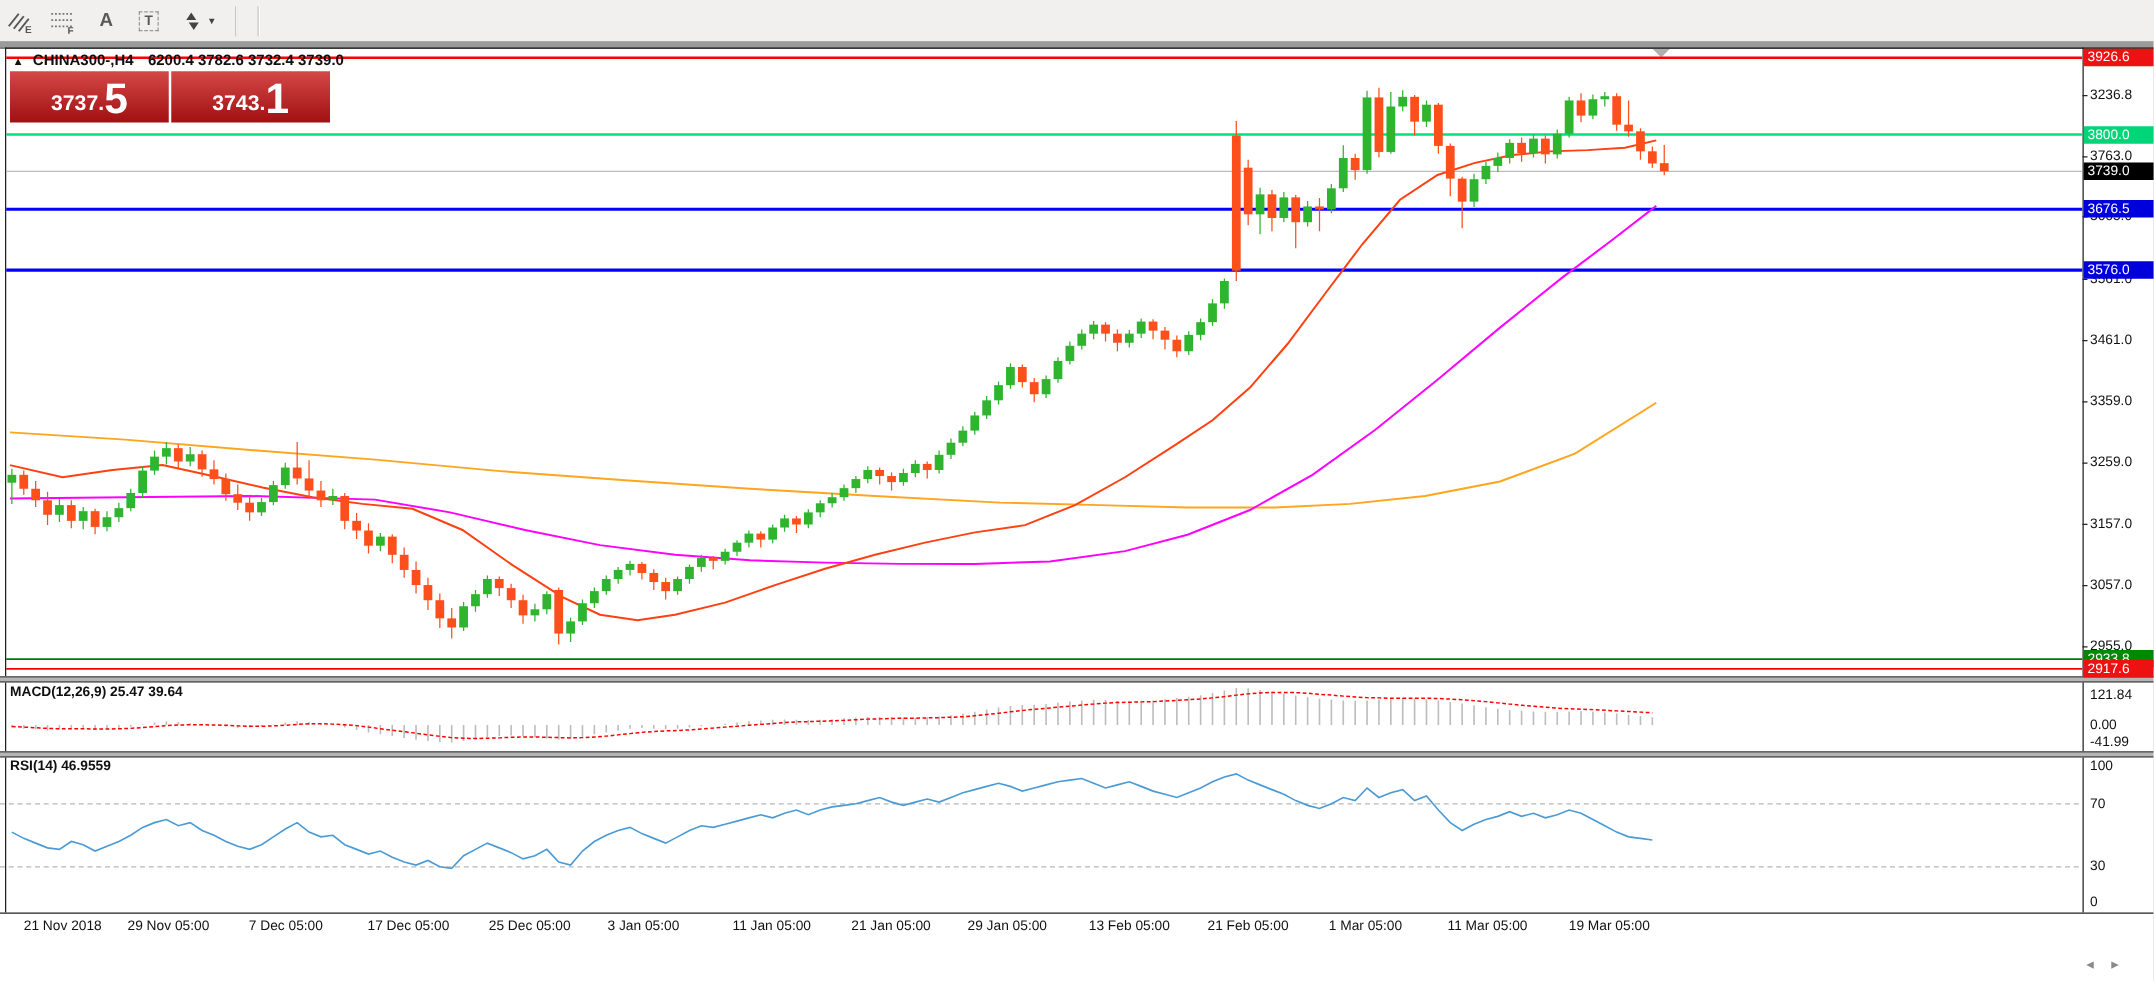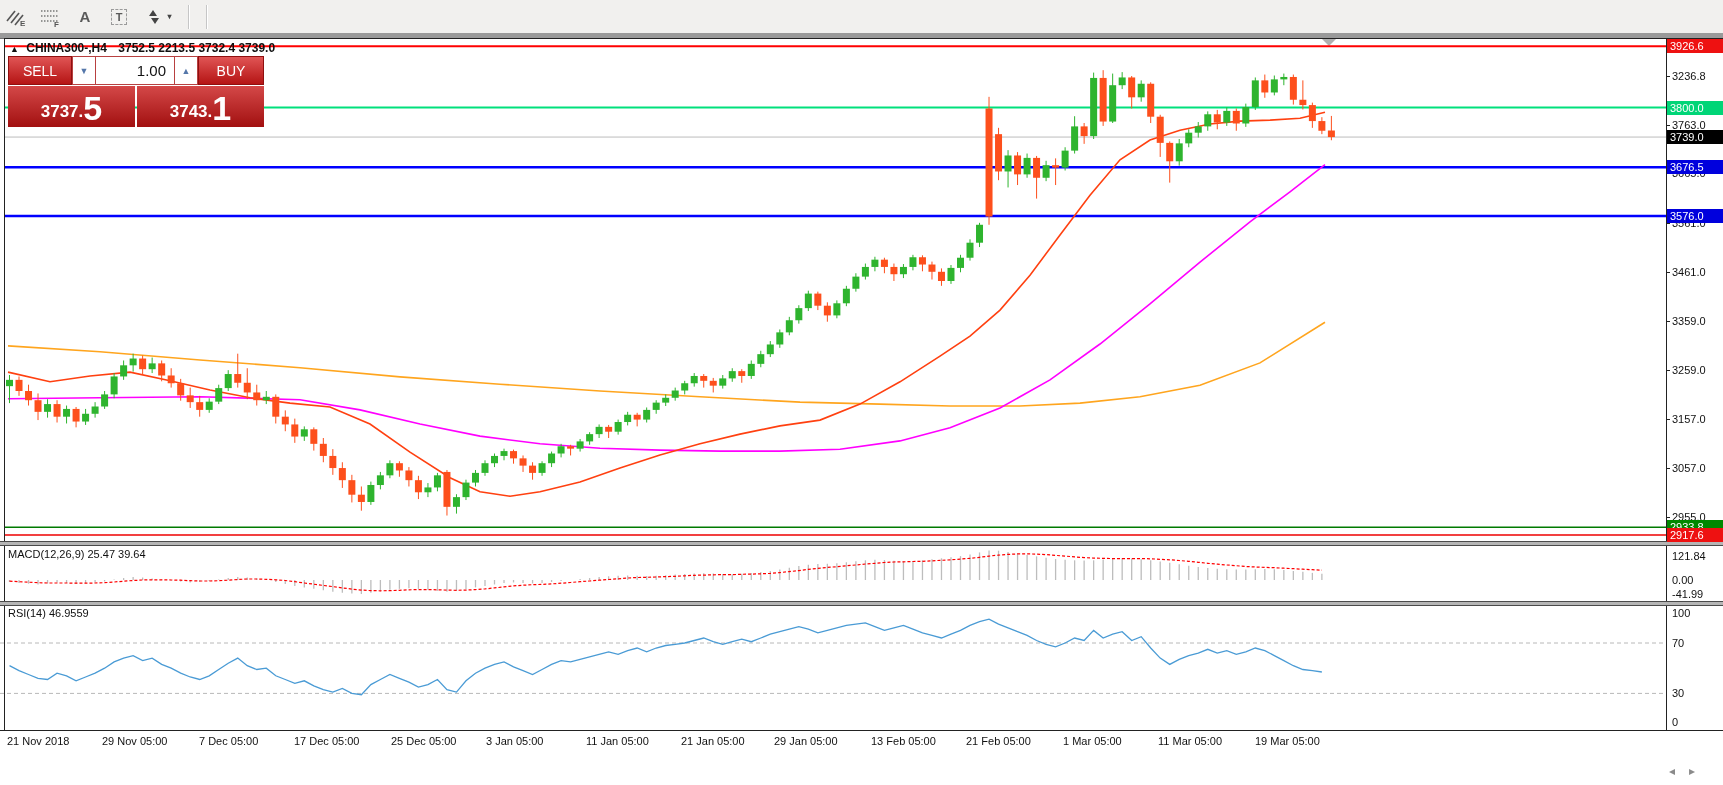--- a/index.html
+++ b/index.html
@@ -24,21 +24,21 @@
   .plot-border-top{position:absolute;left:4px;top:38px;width:1719px;height:0;border-top:1px solid #222;}
   .vborder{position:absolute;left:1666px;top:38px;width:0;height:692px;border-left:1px solid #222;}
   .lborder{position:absolute;left:4px;top:38px;width:0;height:692px;border-left:1px solid #222;}
   .hsep{position:absolute;left:0;width:1723px;background:#b5b5b5;border-top:1px solid #4a4a4a;border-bottom:1px solid #4a4a4a;}
   .axis-label{position:absolute;left:1672px;font-size:11px;color:#111;white-space:nowrap;}
   .axis-tickmark{position:absolute;left:1666px;width:4px;height:0;border-top:1px solid #222;}
   .axis-badge{position:absolute;left:1667px;width:56px;height:14px;color:#fff;font-size:11px;
               line-height:14px;padding-left:3px;white-space:nowrap;}
   .chart-title{position:absolute;left:10px;top:41px;font-size:12px;font-weight:bold;color:#101010;}
   .chart-title .tri{font-size:9px;margin-right:4px;}
-  .ind-label{position:absolute;left:8px;font-size:11px;font-weight:normal;color:#101010;}
+  .ind-label{position:absolute;left:8px;font-size:11px;font-weight:bold;color:#101010;}
   
   .otc{position:absolute;left:8px;top:56px;width:256px;}
   .otc-row1{display:flex;height:29px;}
   .btn-red{background:linear-gradient(#e05555,#b51414);color:#fff;border:1px solid #8f0f0f;
            display:flex;align-items:center;justify-content:center;font-size:14px;}
   .otc-sell{width:62px;}
   .otc-buy{width:64px;}
   .spin{width:22px;background:#fff;border:1px solid #b84040;display:flex;align-items:center;
         justify-content:center;font-size:9px;color:#5577aa;}
   .otc-vol{flex:1;background:#fff;border:1px solid #b84040;border-left:none;border-right:none;
@@ -549,38 +549,27 @@
   <svg id="rsi-chart" style="position:absolute;left:0;top:604px;" width="1666" height="126">
       <line x1="0" x2="1666" y1="39" y2="39" stroke="#b8b8b8" stroke-width="1" stroke-dasharray="4,3"></line>
       <line x1="0" x2="1666" y1="89.4" y2="89.4" stroke="#b8b8b8" stroke-width="1" stroke-dasharray="4,3"></line>
       <polyline points="9.5,61.7 19.009999999999998,66.7 28.52,70.5 38.03,74.3 47.54,75.5 57.05,69.2 66.56,71.8 76.07,76.8 85.58,73.0 95.09,69.2 104.6,64.2 114.11,57.9 123.62,54.1 133.13,51.6 142.64,56.6 152.15,54.1 161.66,60.4 171.17,64.2 180.68,69.2 190.19,73.0 199.7,75.5 209.21,71.8 218.72,65.5 228.23,59.2 237.74,54.1 247.25,61.7 256.76,65.5 266.27,64.2 275.78,71.8 285.29,75.5 294.8,79.3 304.31,76.8 313.82,81.8 323.33,85.6 332.84,88.1 342.34999999999997,84.4 351.86,89.4 361.37,90.7 370.88,80.6 380.39,75.5 389.9,70.5 399.40999999999997,74.3 408.92,78.1 418.43,83.1 427.94,80.6 437.45,75.5 446.96,85.6 456.46999999999997,88.1 465.98,76.8 475.49,69.2 485,64.2 494.51,60.4 504.02,57.9 513.53,62.9 523.04,66.7 532.55,70.5 542.06,65.5 551.5699999999999,60.4 561.08,56.6 570.59,57.9 580.1,55.4 589.61,52.9 599.12,50.3 608.63,47.8 618.14,50.3 627.65,46.6 637.16,44.0 646.67,47.8 656.18,44.0 665.6899999999999,41.5 675.1999999999999,40.3 684.71,39.0 694.22,36.5 703.73,34.0 713.24,37.7 722.75,40.3 732.26,37.7 741.77,35.2 751.28,37.7 760.79,34.0 770.3,30.2 779.81,27.7 789.3199999999999,25.1 798.8299999999999,22.6 808.34,25.1 817.85,28.9 827.36,26.4 836.87,23.9 846.38,21.4 855.89,20.1 865.4,18.8 874.91,22.6 884.42,26.4 893.93,23.9 903.4399999999999,21.4 912.9499999999999,25.1 922.46,28.9 931.97,31.4 941.48,34.0 950.99,30.2 960.5,26.4 970.01,21.4 979.52,17.6 989.03,15.1 998.54,20.1 1008.05,23.9 1017.56,27.7 1027.07,31.4 1036.58,36.5 1046.09,40.3 1055.6,42.8 1065.11,39.0 1074.62,34.0 1084.1299999999999,36.5 1093.6399999999999,26.4 1103.1499999999999,34.0 1112.66,30.2 1122.17,27.7 1131.68,36.5 1141.19,32.7 1150.7,44.0 1160.21,54.1 1169.72,60.4 1179.23,55.4 1188.74,51.6 1198.25,49.1 1207.76,45.3 1217.27,49.1 1226.78,46.6 1236.29,50.3 1245.8,47.8 1255.31,44.0 1264.82,46.6 1274.33,51.6 1283.84,56.6 1293.35,61.7 1302.86,65.5 1312.37,66.7 1321.8799999999999,68.0" fill="none" stroke="#4a9bd5" stroke-width="1.3"></polyline>
     </svg>
   <div style="position:absolute;left:0;top:730px;width:1723px;border-top:1px solid #222;"></div>
 
   <div class="chart-title">
     <span class="tri">▲</span>
     <span>CHINA300-,H4</span>
-    <span style="margin-left:8px;font-weight:bold;">3752.5 2213.5 3732.4 3739.0</span>
+    <span style="margin-left:8px;font-weight:bold;">6200.4 3782.6 3732.4 3739.0</span>
   </div>
 
   <div class="ind-label" style="top:548px;">MACD(12,26,9) 25.47 39.64</div>
   <div class="ind-label" style="top:607px;">RSI(14) 46.9559</div>
 
   <div class="otc">
-    <div class="otc-row1">
-      <div class="btn-red otc-sell">SELL</div>
-      <div class="spin">
-          <span>▼</span>
-        </div>
-      <div class="otc-vol">1.00</div>
-      <div class="spin">
-          <span>▲</span>
-        </div>
-      <div class="btn-red otc-buy">BUY</div>
-    </div>
     <div class="otc-row2">
       <div class="px-big">
         <span class="main">3737</span>
           <span class="main">.</span>
           <span class="big">5</span>
       </div>
       <div class="px-big">
         <span class="main">3743</span>
           <span class="main">.</span>
           <span class="big">1</span>
@@ -618,21 +607,21 @@
       <div class="axis-badge" style="top: 528.125px; background: rgb(238, 17, 17);">2917.6</div>
       <div class="axis-label" style="top: 550px;">121.84</div>
       <div class="axis-label" style="top: 574px;">0.00</div>
       <div class="axis-label" style="top: 588px;">-41.99</div>
       <div class="axis-label" style="top: 607px;">100</div>
       <div class="axis-label" style="top: 637px;">70</div>
       <div class="axis-label" style="top: 687px;">30</div>
       <div class="axis-label" style="top: 716px;">0</div>
     </div>
   <div id="time-layer">
-      <div class="time-label" style="left: 7px;">21 Nov 2018</div>
+      <div class="time-label" style="left: 19px;">21 Nov 2018</div>
       <div class="time-label" style="left: 102px;">29 Nov 05:00</div>
       <div class="time-label" style="left: 199px;">7 Dec 05:00</div>
       <div class="time-label" style="left: 294px;">17 Dec 05:00</div>
       <div class="time-label" style="left: 391px;">25 Dec 05:00</div>
       <div class="time-label" style="left: 486px;">3 Jan 05:00</div>
       <div class="time-label" style="left: 586px;">11 Jan 05:00</div>
       <div class="time-label" style="left: 681px;">21 Jan 05:00</div>
       <div class="time-label" style="left: 774px;">29 Jan 05:00</div>
       <div class="time-label" style="left: 871px;">13 Feb 05:00</div>
       <div class="time-label" style="left: 966px;">21 Feb 05:00</div>

